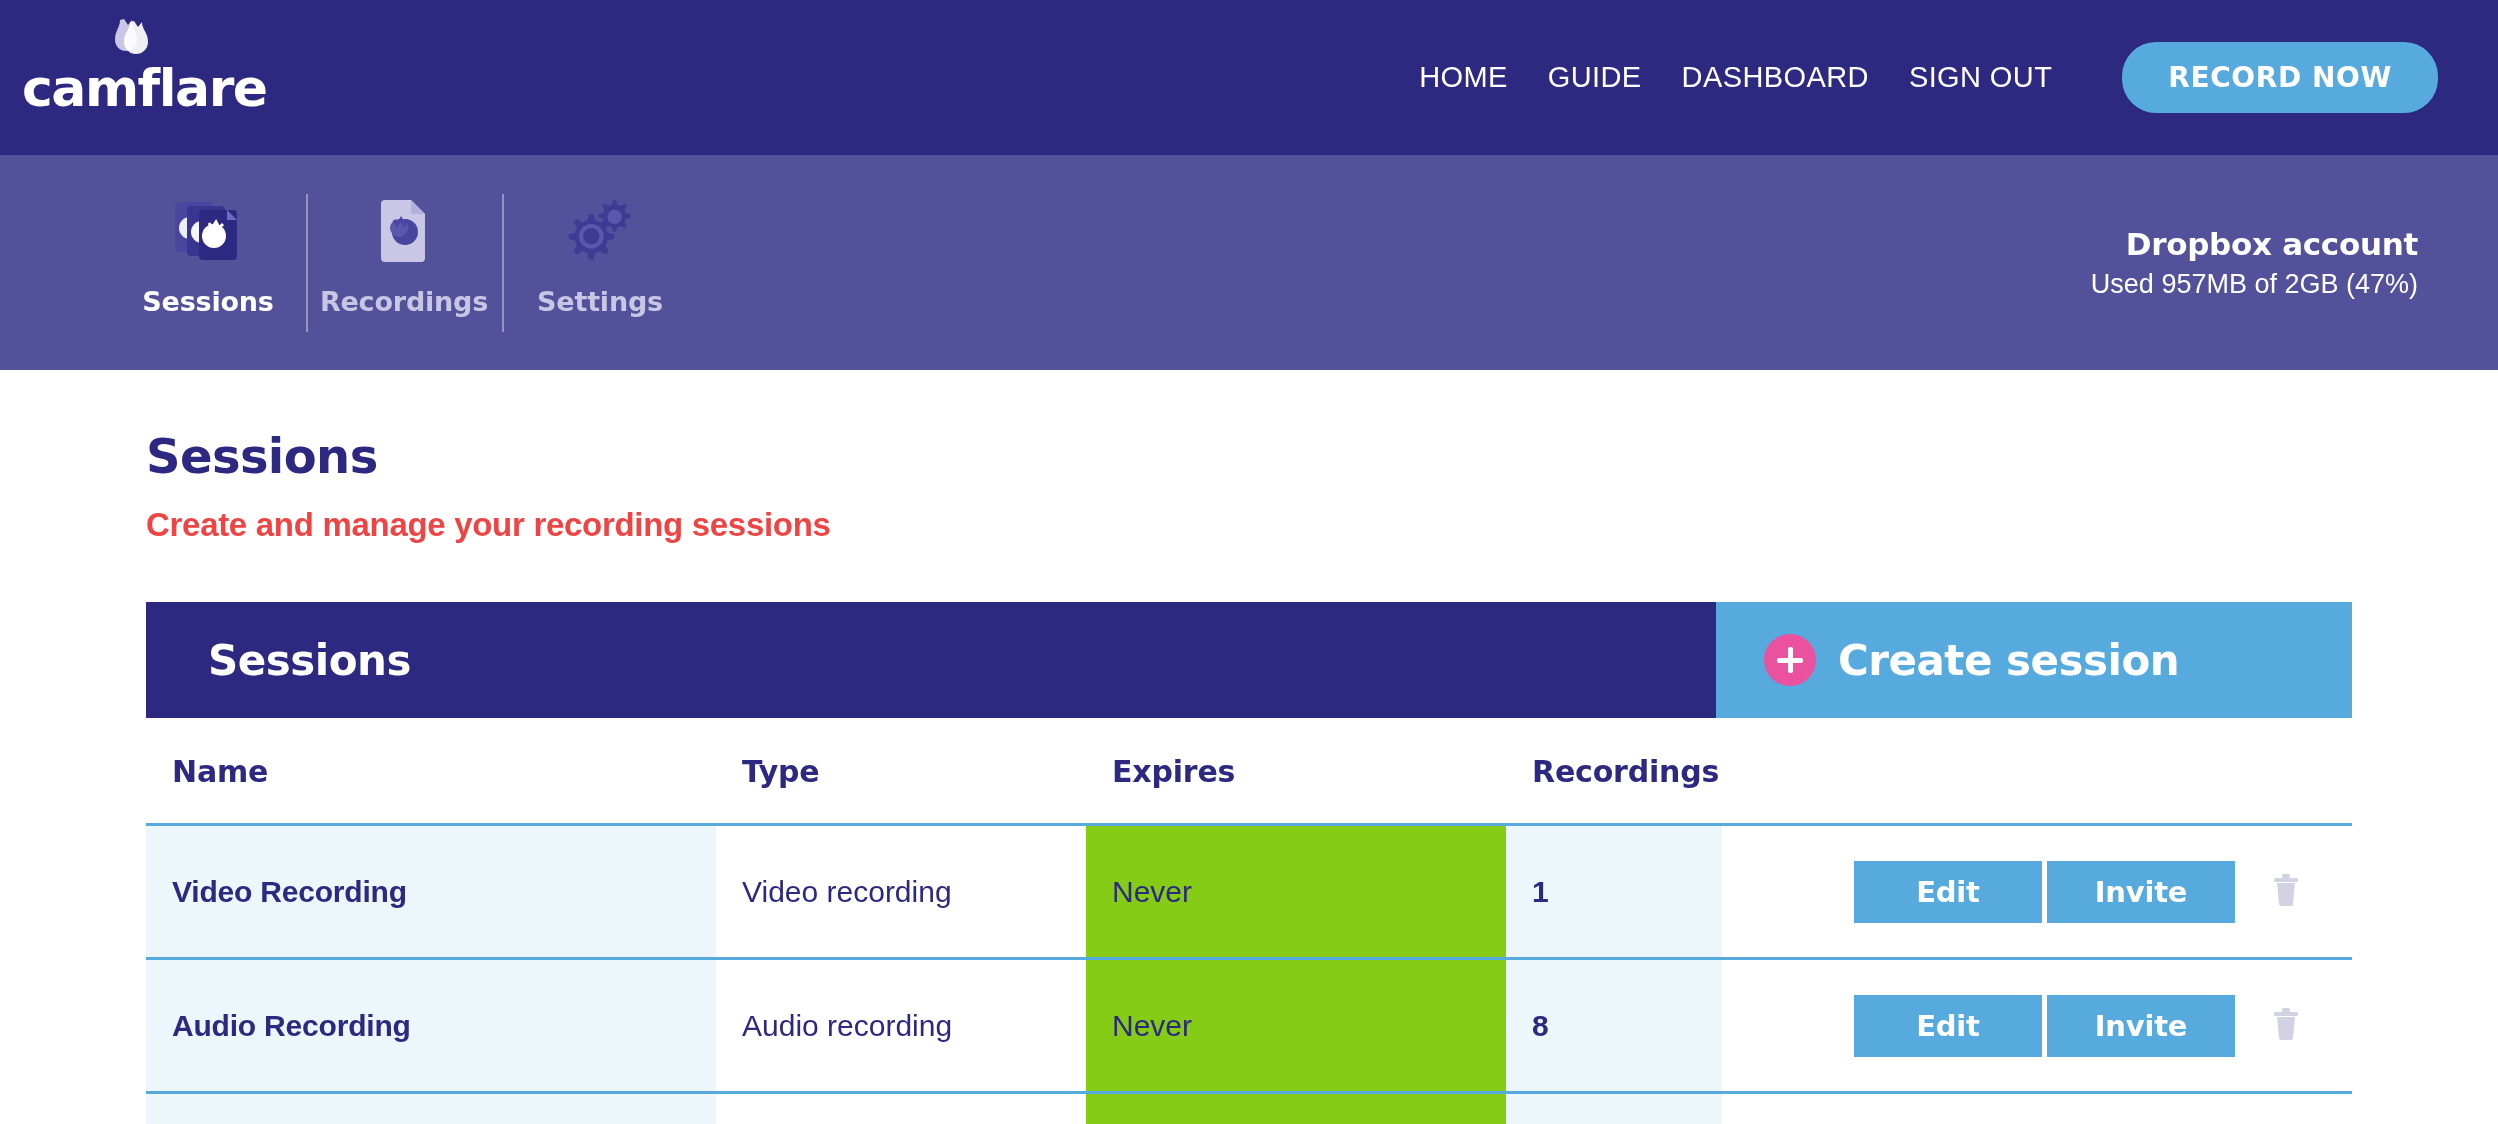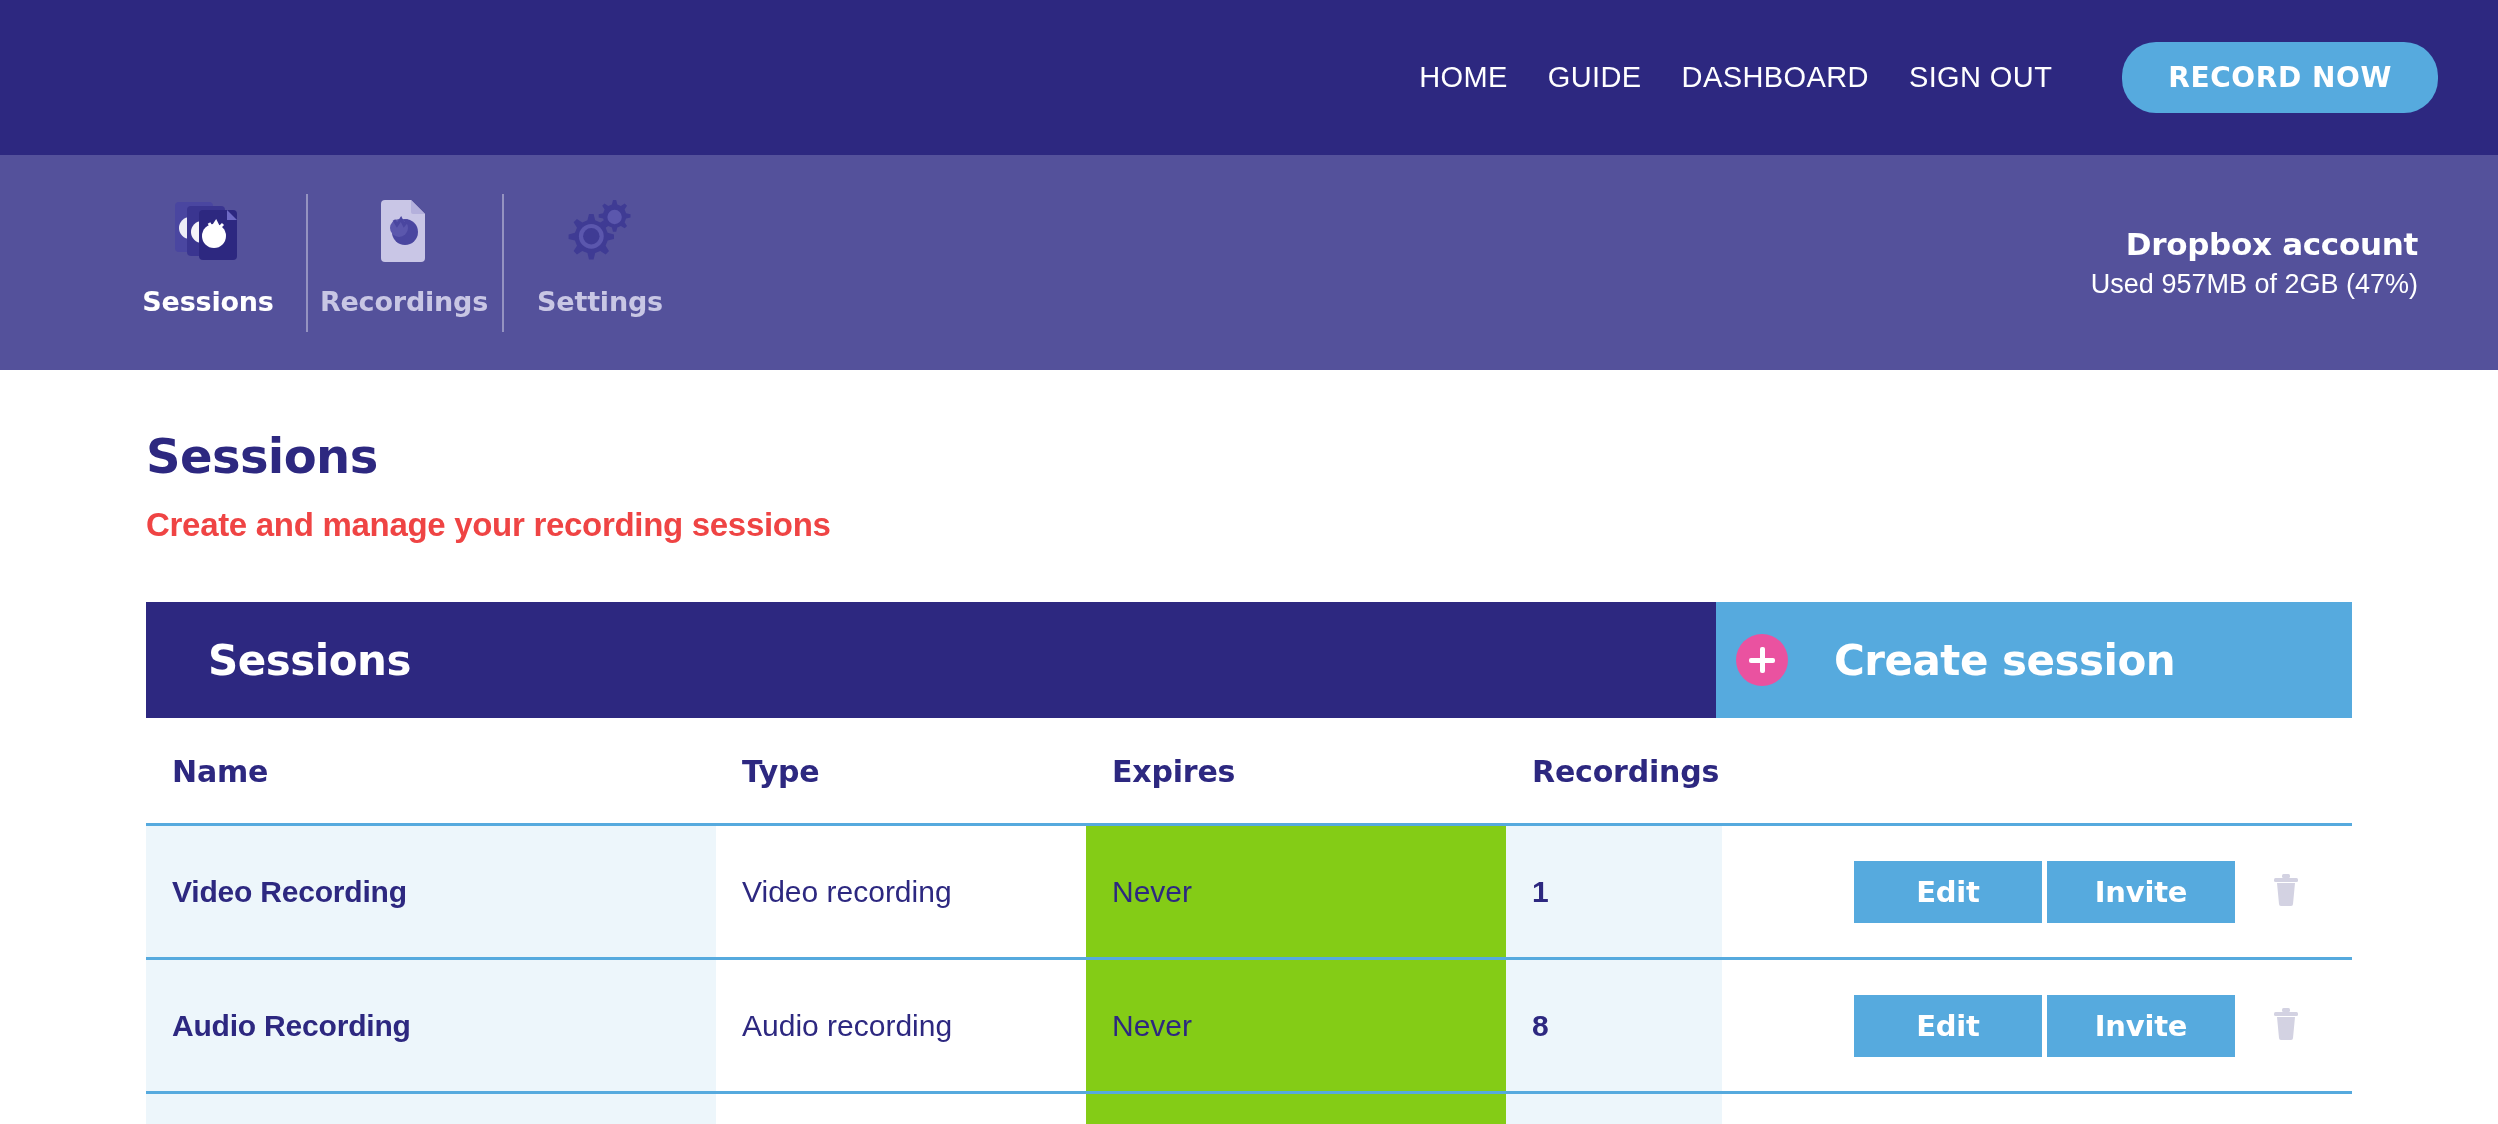--- a/index.html
+++ b/index.html
@@ -209,22 +209,22 @@
     font-weight: 700;
     font-family: "DejaVu Sans", sans-serif;
     letter-spacing: -0.5px;
   }
 
   .create-btn {
     width: 636px;
     background: #56AADE;
     display: flex;
     align-items: center;
-    gap: 46px;
-    padding-left: 20px;
+    gap: 22px;
+    padding-left: 48px;
     border: none;
     cursor: pointer;
   }
 
   .plus-circle {
     width: 52px;
     height: 52px;
     border-radius: 50%;
     background: #EA52A0;
     position: relative;
@@ -332,20 +332,29 @@
     align-items: center;
     justify-content: center;
     margin-left: 18px;
   }
 </style>
 </head>
 <body>
 
 <div class="topbar">
 
+  <div class="logo">
+    <span class="logo-mark">
+      <svg width="44" height="52" viewBox="0 0 44 52">
+        <path d="M12 6 C12 14 7 16 7 26 a11 11 0 0 0 22 0 C29 16 24 14 24 6 L20 11 L16 5 Z" fill="#C9C6E6"></path>
+        <path d="M22 8 C22 16 16 18 16 28 a12 12 0 0 0 24 0 C40 18 34 16 34 8 L30 13 L26 7 Z" fill="#FFFFFF" opacity="0.92"></path>
+      </svg>
+    </span>
+    <span class="logo-word">camflare</span>
+  </div>
 
   <nav class="nav">
     <a class="nav-link" href="#">HOME</a>
     <a class="nav-link" href="#">GUIDE</a>
     <a class="nav-link" href="#">DASHBOARD</a>
     <a class="nav-link" href="#">SIGN OUT</a>
     <button class="record-btn">RECORD NOW</button>
   </nav>
 
 </div>

